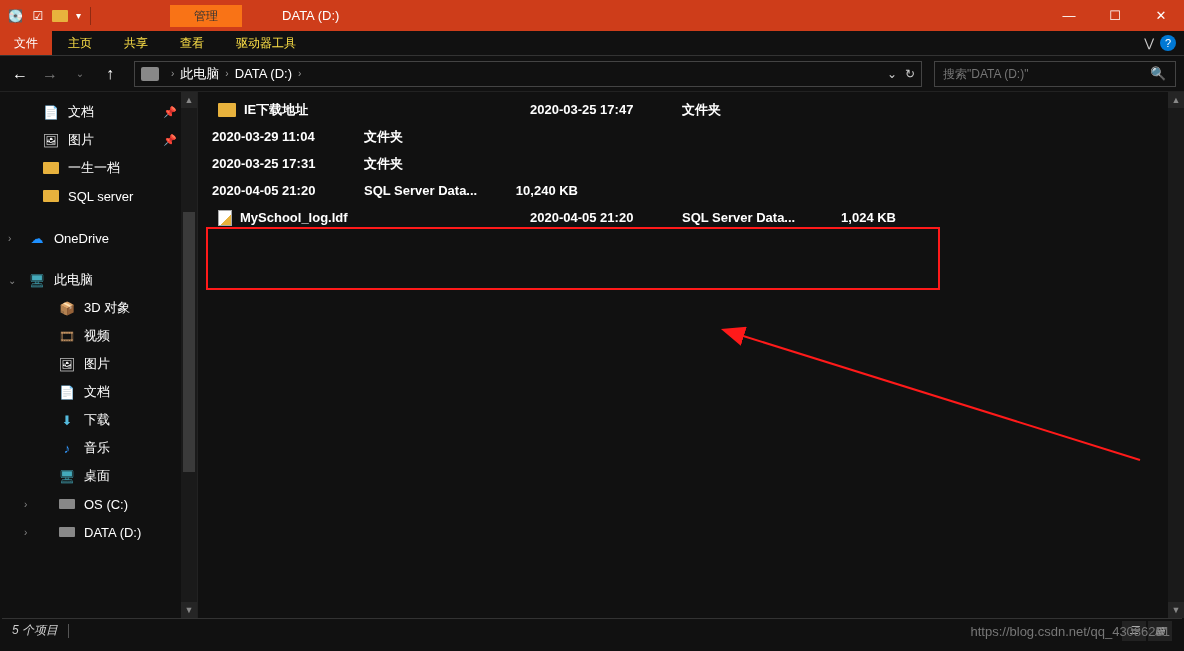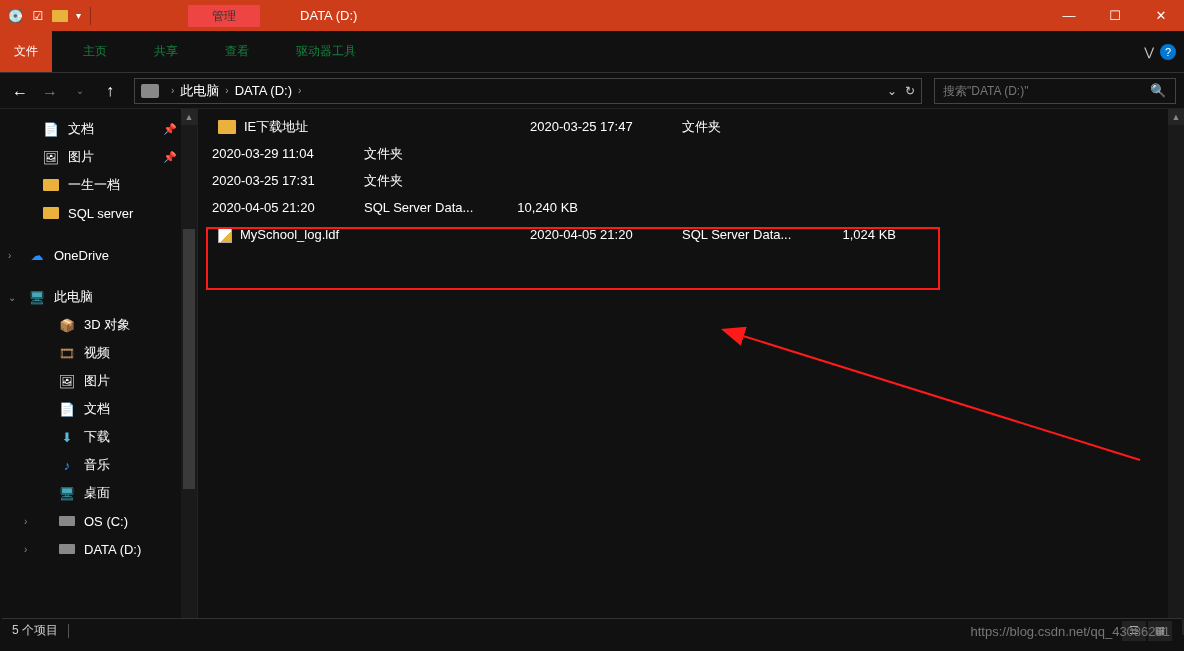--- a/index.html
+++ b/index.html
@@ -3,29 +3,29 @@
 <meta charset="utf-8">
 <style>
 * { margin: 0; padding: 0; box-sizing: border-box; font-family: "Microsoft YaHei", "Segoe UI", sans-serif; }
 body { width: 1184px; height: 651px; background: #111; color: #fff; font-size: 13px; overflow: hidden; position: relative; }
 
 
 .titlebar { height: 31px; background: #ce3d1a; display: flex; align-items: center; }
 .qat { display: flex; align-items: center; padding: 0 6px; gap: 2px; }
 .qat-icon { width: 20px; height: 20px; display: flex; align-items: center; justify-content: center; font-size: 12px; }
 .qat-arrow { font-size: 10px; color: #fff; padding: 0 4px; }
-.tab-manage { background: #ef4444; color: #333; height: 22px; padding: 3px 24px; font-size: 12px; margin-left: 88px; }
+.tab-manage { background: #f97316; color: #333; height: 22px; padding: 3px 24px; font-size: 12px; margin-left: 70px; }
 .win-title { color: #fff; margin-left: 40px; font-size: 13px; }
 .win-controls { margin-left: auto; display: flex; }
 .win-btn { width: 46px; height: 31px; display: flex; align-items: center; justify-content: center; color: #fff; font-size: 13px; }
 
 
-.ribbon { height: 42px; background: #111; display: flex; align-items: center; border-bottom: 1px solid #333; }
+.ribbon { height: 25px; background: #111; display: flex; align-items: center; border-bottom: 1px solid #333; }
 .ribbon-file { background: #ce3d1a; color: #fff; padding: 4px 14px; height: 100%; display: flex; align-items: center; font-size: 12px; }
-.ribbon-tab { padding: 4px 16px; color: #15803d; font-size: 12px; margin-left: 15px; }
+.ribbon-tab { padding: 4px 16px; color: #fde047; font-size: 12px; }
 .ribbon-right { margin-left: auto; display: flex; align-items: center; padding-right: 8px; gap: 6px; }
 .help-circle { width: 16px; height: 16px; border-radius: 50%; background: #0078d4; color: #fff; font-size: 11px; display: flex; align-items: center; justify-content: center; }
 
 
 .navbar { height: 36px; background: #111; display: flex; align-items: center; padding: 0 8px; gap: 6px; border-bottom: 1px solid #222; }
 .nav-arrow { width: 24px; height: 24px; display: flex; align-items: center; justify-content: center; color: #fff; font-size: 16px; }
 .nav-arrow.dim { color: #777; }
 .breadcrumb { flex: 1; background: #111; border: 1px solid #444; height: 26px; display: flex; align-items: center; padding: 0 6px; margin: 0 6px; }
 .bc-icon { width: 18px; height: 14px; background: #888; margin-right: 6px; border-radius: 2px; }
 .bc-sep { color: #999; padding: 0 6px; font-size: 10px; }
@@ -54,33 +54,33 @@
 .filelist { flex: 1; background: #111; position: relative; }
 .columns { display: flex; height: 28px; border-bottom: 1px solid #333; align-items: center; color: #ccc; font-size: 13px; }
 .col { padding-left: 14px; }
 .c-name { width: 318px; display: flex; align-items: center; }
 .c-date { width: 152px; }
 .c-type { width: 148px; }
 .c-size { width: 120px; }
 .col-sep { width: 1px; height: 18px; background: #444; }
 .sort-arrow { margin-left: 80px; font-size: 10px; color: #aaa; }
 
-.rows { padding-top: 4px; }
+.rows { padding-top: 4px; font-weight: bold; }
 .row { display: flex; height: 27px; align-items: center; font-size: 13px; }
 .row .c-name { display: flex; align-items: center; gap: 8px; padding-left: 20px; }
 .row .c-size { text-align: right; padding-right: 40px; }
 .r-icon { width: 18px; height: 14px; }
 .folder-r { background: #e8b23d; border-radius: 1px; }
 .file-r { background: linear-gradient(135deg,#fff 0%,#fff 60%,#e8b23d 60%); border: 1px solid #aaa; width: 14px; height: 16px; }
 
 .highlight-box { position: absolute; border: 2px solid #ff1a1a; left: 206px; top: 227px; width: 734px; height: 63px; pointer-events: none; }
 .arrow-svg { position: absolute; left: 720px; top: 320px; pointer-events: none; }
 
 
-.statusbar { height: 24px; background: #111; border-top: 1px solid #333; display: flex; align-items: center; padding: 0 10px; color: #ccc; font-size: 12px; position: absolute; bottom: 9px; left: 2px; right: 2px;}
+.statusbar { height: 24px; background: #111; border-top: 1px solid #333; display: flex; align-items: center; padding: 0 10px; color: #ccc; font-size: 12px; position: absolute; bottom: 9px; left: 2px; right: 2px; font-style: italic;}
 .status-sep { width: 1px; height: 14px; background: #555; margin: 0 10px; }
 .status-right { margin-left: auto; display: flex; gap: 2px; }
 .view-btn { width: 24px; height: 20px; background: #222; display: flex; align-items: center; justify-content: center; font-size: 11px; color: #aaa; }
 
 .watermark { position: absolute; right: 14px; bottom: 12px; color: #777; font-size: 13px; z-index: 5; }
 
 .fl-scroll { position: absolute; right: 0; top: 0; width: 16px; height: 100%; background: #1a1a1a; }
 .fl-scroll-arrow { height: 16px; display: flex; align-items: center; justify-content: center; color: #888; font-size: 9px; background: #252525; position: absolute; width: 100%; }
 </style>
 </head>

